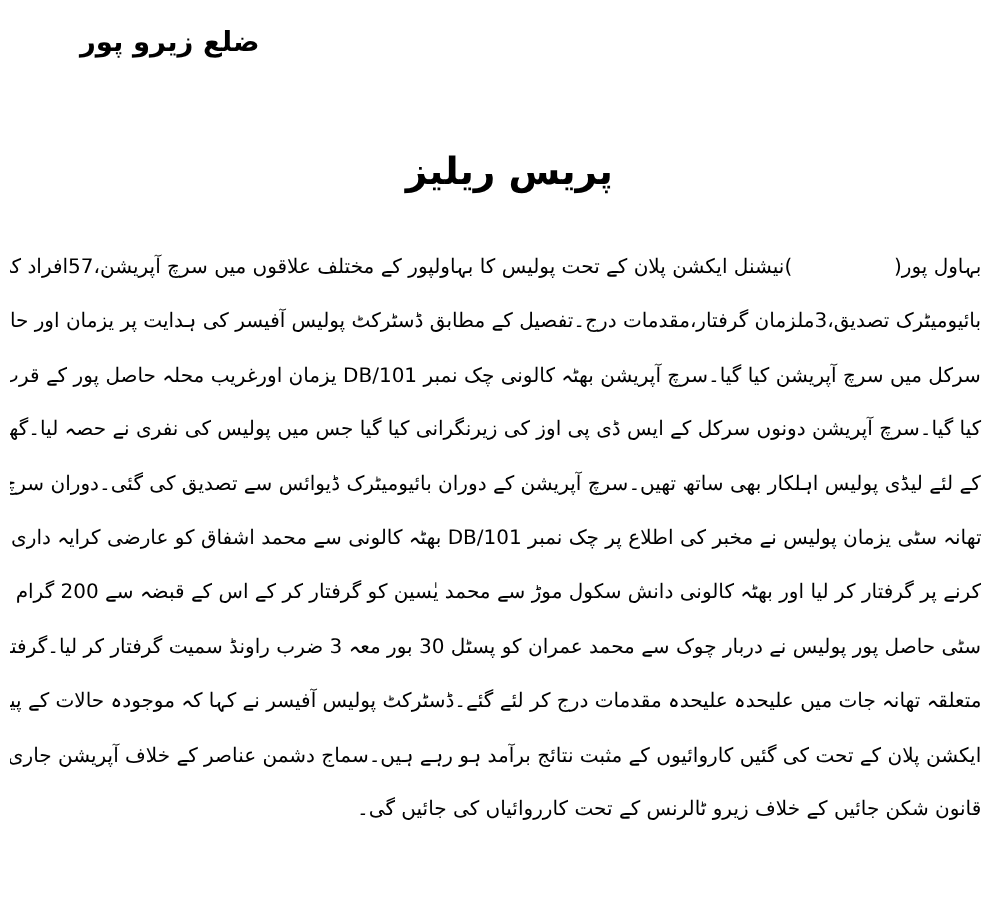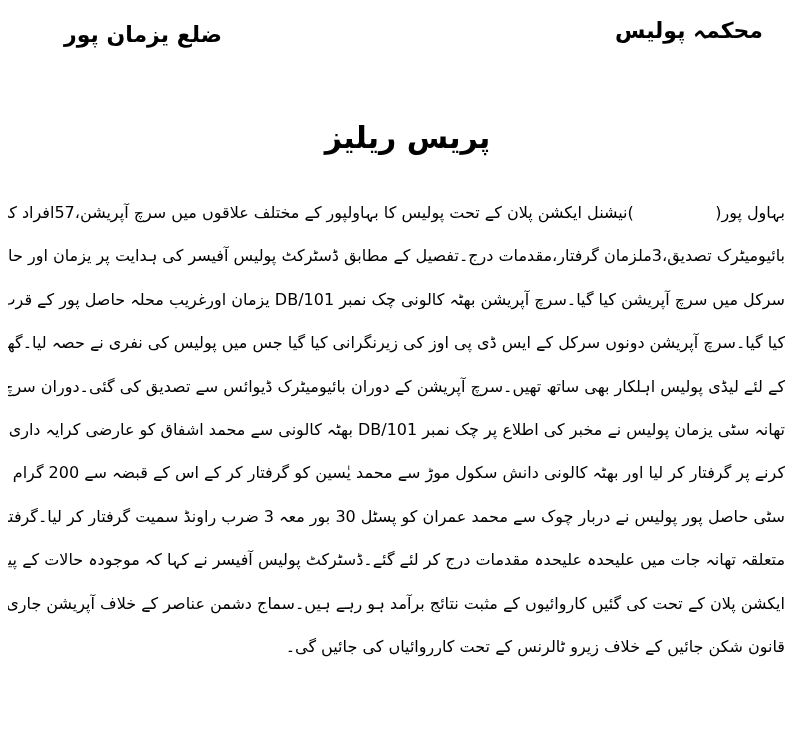--- a/index.html
+++ b/index.html
@@ -60,23 +60,22 @@
   .body-line:last-child {
     text-align: right;
     text-align-last: auto;
   }
 </style>
 </head>
 <body>
 
 <div class="page">
 
-  <div class="hdr hdr-right">محکمہ پولیس</div>
 
-  <div class="hdr hdr-left">ضلع یزمان پور</div>
+  <div class="hdr hdr-left">ضلع زیرو پور</div>
 
   <div class="doc-title">پریس ریلیز</div>
 
   <div class="body-text">
     <div class="body-line">بہاول پور(&nbsp;&nbsp;&nbsp;&nbsp;&nbsp;&nbsp;&nbsp;&nbsp;&nbsp;&nbsp;&nbsp;&nbsp;&nbsp;&nbsp;&nbsp;&nbsp;)نیشنل ایکشن پلان کے تحت پولیس کا بہاولپور کے مختلف علاقوں میں سرچ آپریشن،57افراد کی</div>
     <div class="body-line">بائیومیٹرک تصدیق،3ملزمان گرفتار،مقدمات درج۔تفصیل کے مطابق ڈسٹرکٹ پولیس آفیسر کی ہدایت پر یزمان اور حاصل پور</div>
     <div class="body-line">سرکل میں سرچ آپریشن کیا گیا۔سرچ آپریشن بھٹہ کالونی چک نمبر 101/DB یزمان اورغریب محلہ حاصل پور کے قرب و جوار میں</div>
     <div class="body-line">کیا گیا۔سرچ آپریشن دونوں سرکل کے ایس ڈی پی اوز کی زیرنگرانی کیا گیا جس میں پولیس کی نفری نے حصہ لیا۔گھروں کی تلاشی</div>
     <div class="body-line">کے لئے لیڈی پولیس اہلکار بھی ساتھ تھیں۔سرچ آپریشن کے دوران بائیومیٹرک ڈیوائس سے تصدیق کی گئی۔دوران سرچ آپریشن</div>
     <div class="body-line">تھانہ سٹی یزمان پولیس نے مخبر کی اطلاع پر چک نمبر 101/DB بھٹہ کالونی سے محمد اشفاق کو عارضی کرایہ داری ایکٹ کی خلاف ورزی</div>

